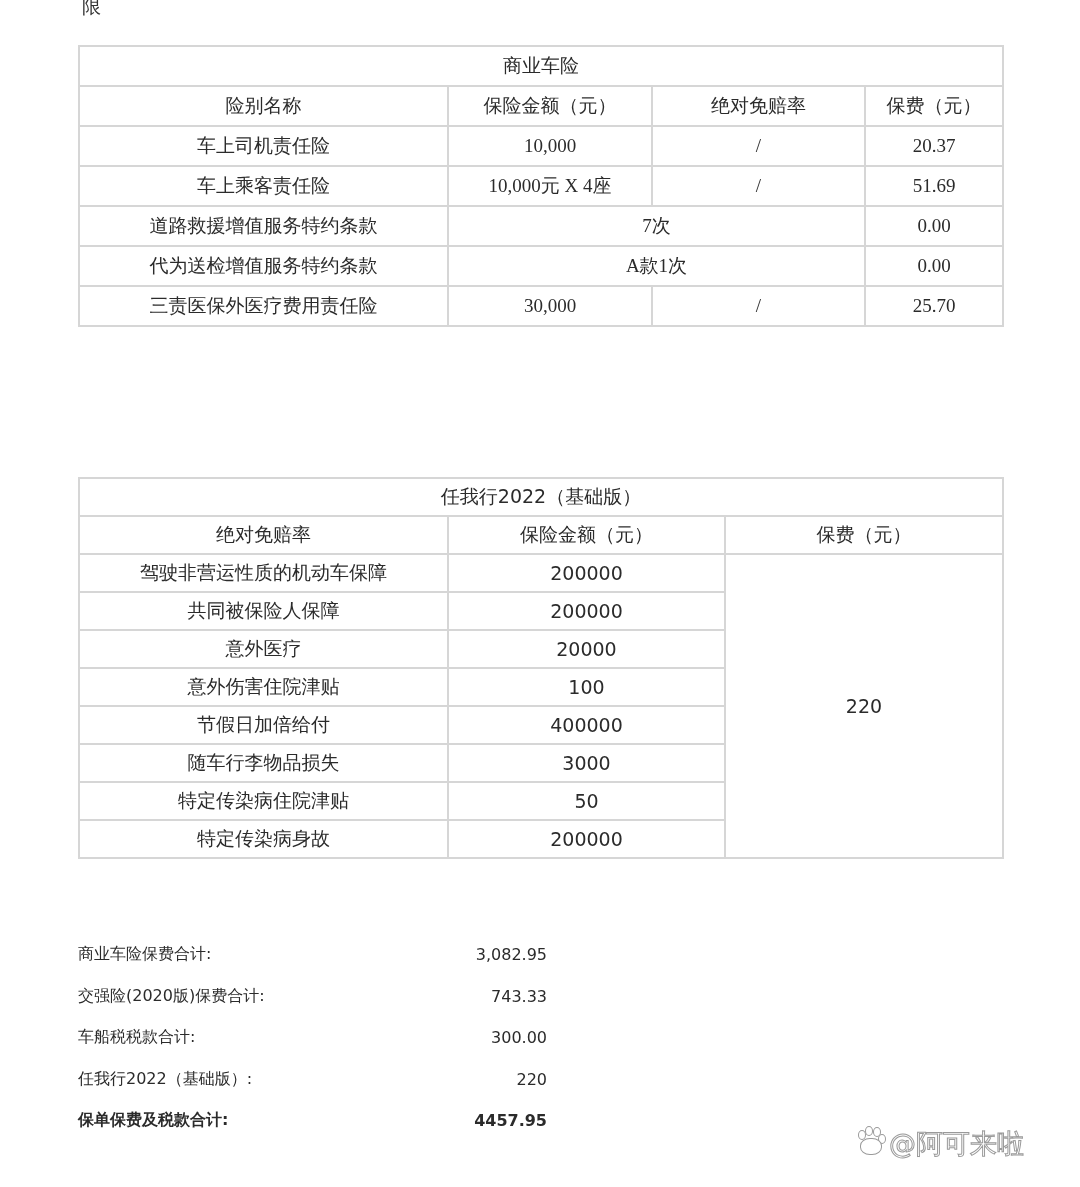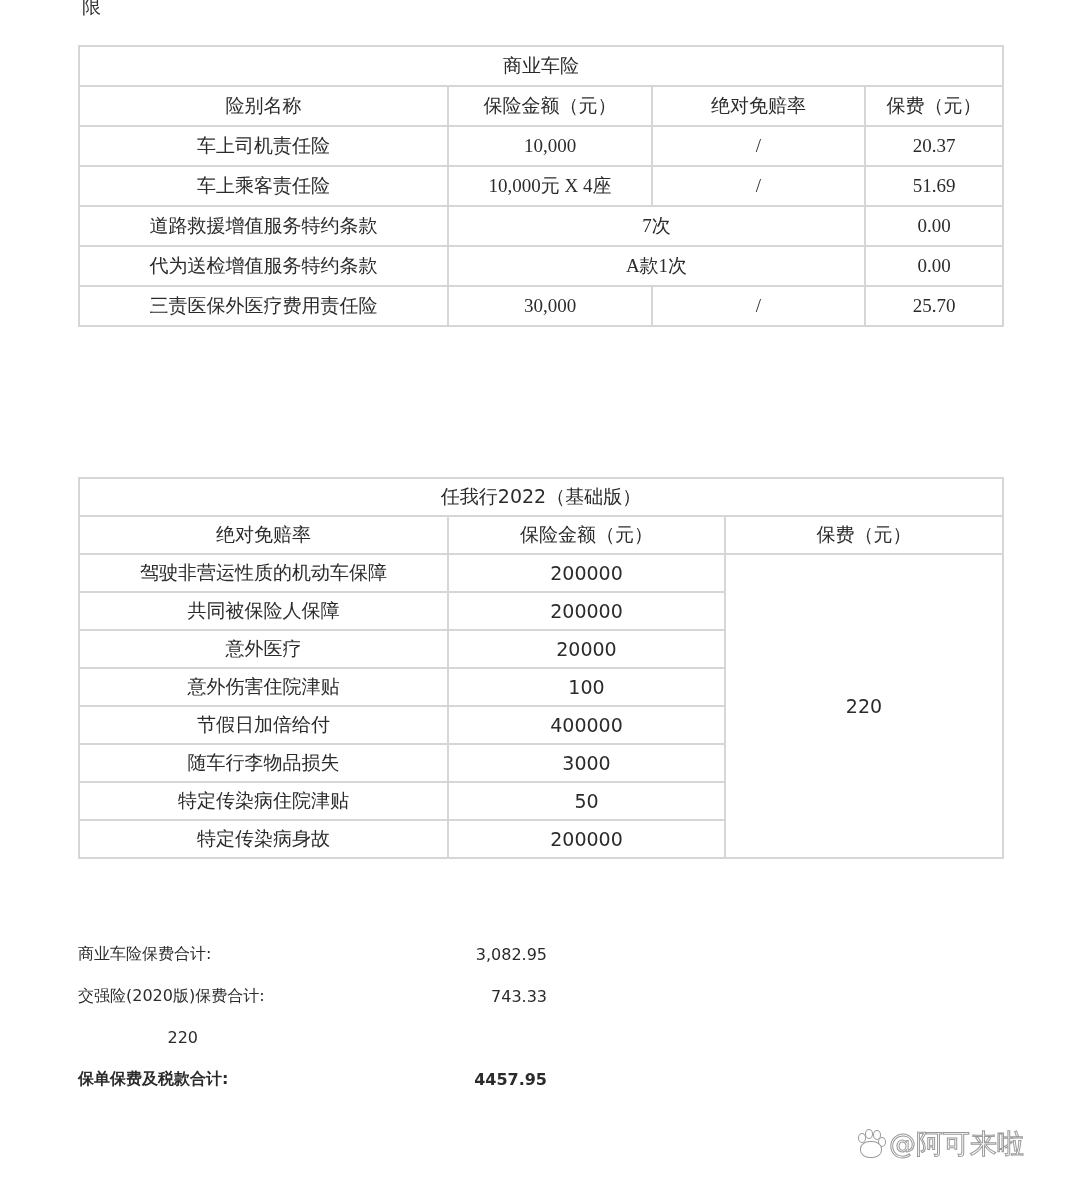--- a/index.html
+++ b/index.html
@@ -8,21 +8,21 @@
   table{border-collapse:collapse;position:absolute;left:78px;width:924px;table-layout:fixed;}
   td{border:2px solid #d6d6d6;text-align:center;font-size:19px;padding:0;color:#2b2b2b;}
   #t1{top:45px;}
   #t1 tr{height:40px;font-family:Liberation Serif, serif;}
   #t2{top:477px;}
   #t2 tr{height:38px;}
   .summary{position:absolute;left:78px;top:934px;width:470px;}
   .srow{display:flex;justify-content:space-between;height:41.5px;align-items:center;font-size:16px;color:#2b2b2b;}
   .srow .val{width:120px;text-align:right;margin-right:1px;}
   .srow.bold{font-weight:bold;justify-content:space-between;}
-  .watermark{position:absolute;left:855px;top:1126px;display:flex;align-items:center;gap:4px;color:#fff;font-size:27px;-webkit-text-stroke:1px #9a9a9a;}
+  .watermark{position:absolute;left:855px;top:1126px;display:flex;gap:4px;color:#fff;font-size:27px;-webkit-text-stroke:1px #9a9a9a;}
   .paw{width:30px;height:30px;position:relative;}
   .paw span{position:absolute;border:1.5px solid #9a9a9a;border-radius:50%;background:#fff;}
 </style>
 </head>
 <body>
 
 <div class="top-frag">限</div>
 
 <table id="t1">
   <colgroup>
@@ -126,20 +126,25 @@
 <div class="summary">
   <div class="srow">
     <span>商业车险保费合计:</span>
     <span class="val">3,082.95</span>
   </div>
   <div class="srow">
     <span>交强险(2020版)保费合计:</span>
     <span class="val">743.33</span>
   </div>
   <div class="srow">
+    <span>车船税税款合计:</span>
+    <span class="val">300.00</span>
+  </div>
+  <div class="srow">
+    <span>任我行2022（基础版）:</span>
     <span class="val">220</span>
   </div>
   <div class="srow bold">
     <span>保单保费及税款合计:</span>
     <span class="val">4457.95</span>
   </div>
 </div>
 
 <div class="watermark">
   <div class="paw">

